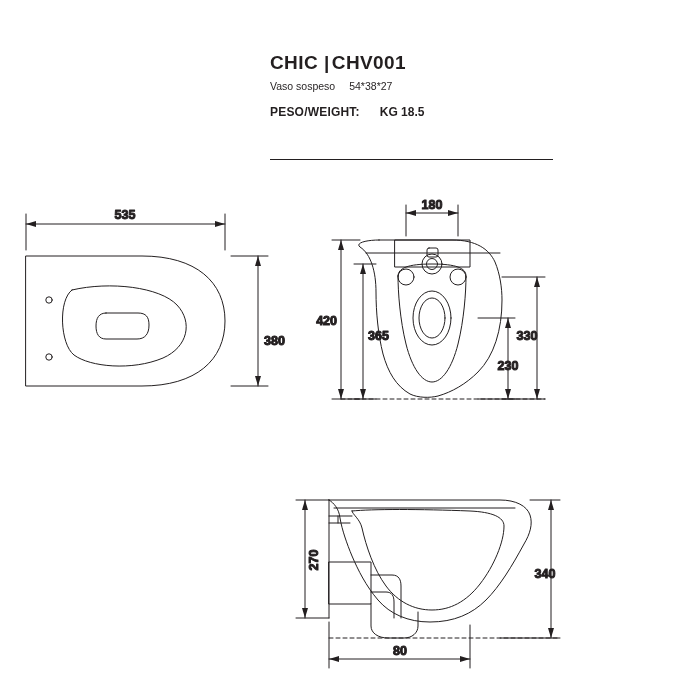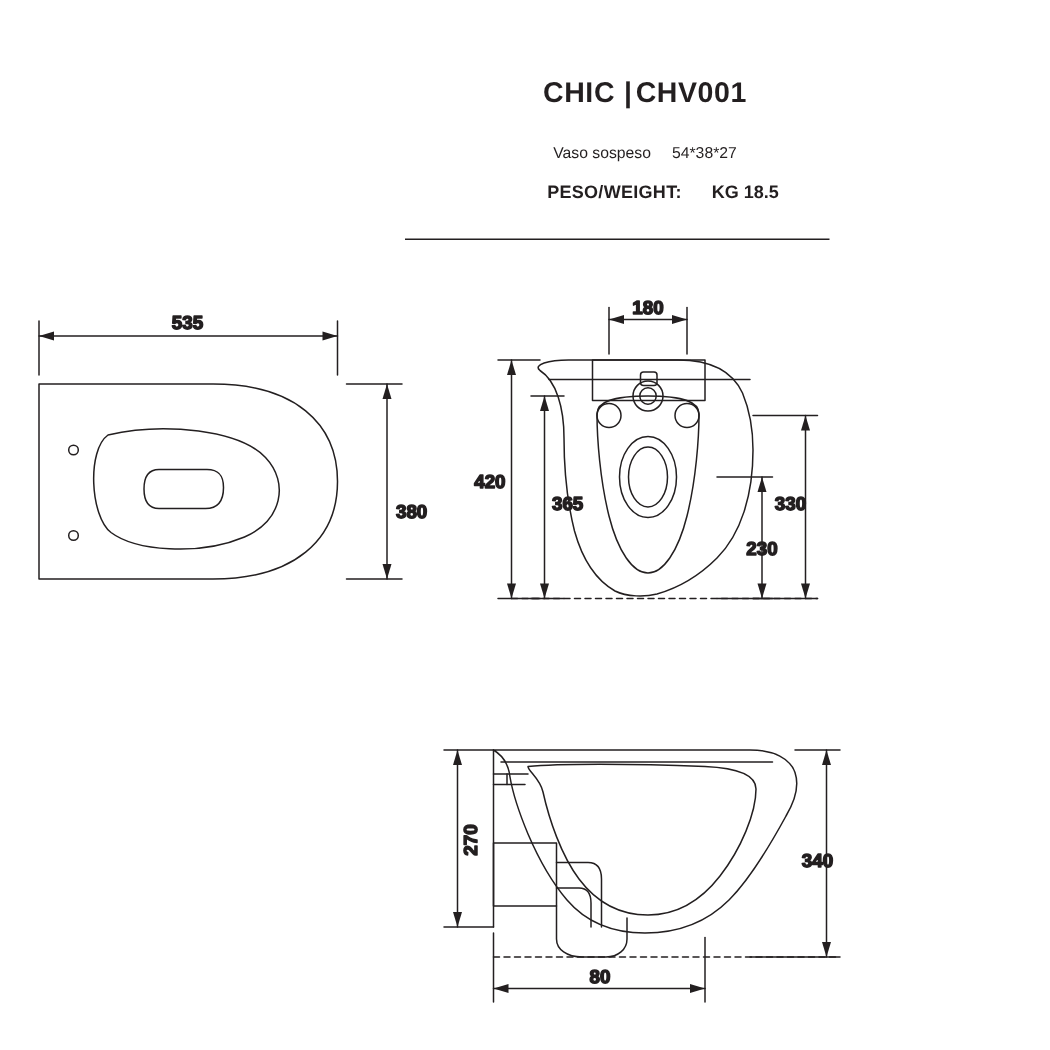--- a/index.html
+++ b/index.html
@@ -13,21 +13,20 @@
     font-family: "Liberation Sans", sans-serif;
     color: #231f20;
     overflow: hidden;
     position: relative;
   }
   .sheet {
     position: absolute;
     left: 0; top: 0;
     width: 700px;
     height: 700px;
-    text-align: center;
   }
   
   .header {
     position: absolute;
     left: 270px;
     top: 52px;
     width: 320px;
   }
   .title-row {
     font-size: 19px;
@@ -36,33 +35,32 @@
     color: #231f20;
     white-space: nowrap;
   }
   .title-row .sep {
     font-weight: bold;
     padding: 0 2px 0 6px;
   }
   .sub {
     font-size: 10.5px;
     color: #231f20;
-    margin-top: 22px;
+    margin-top: 6px;
     white-space: nowrap;
   }
   .sub .dim {
     padding-left: 14px;
   }
   .sub.gray { color: #6d6e71; margin-top: 1px; }
   .weight {
     margin-top: 13px;
     font-size: 12px;
     font-weight: bold;
     white-space: nowrap;
-    margin-left: 24px;
   }
   .weight .wlabel { letter-spacing: 0.2px; }
   .weight .wval { padding-left: 20px; }
   .rule {
     position: absolute;
     left: 270px;
     top: 159px;
     width: 283px;
     height: 1px;
     background: #231f20;

